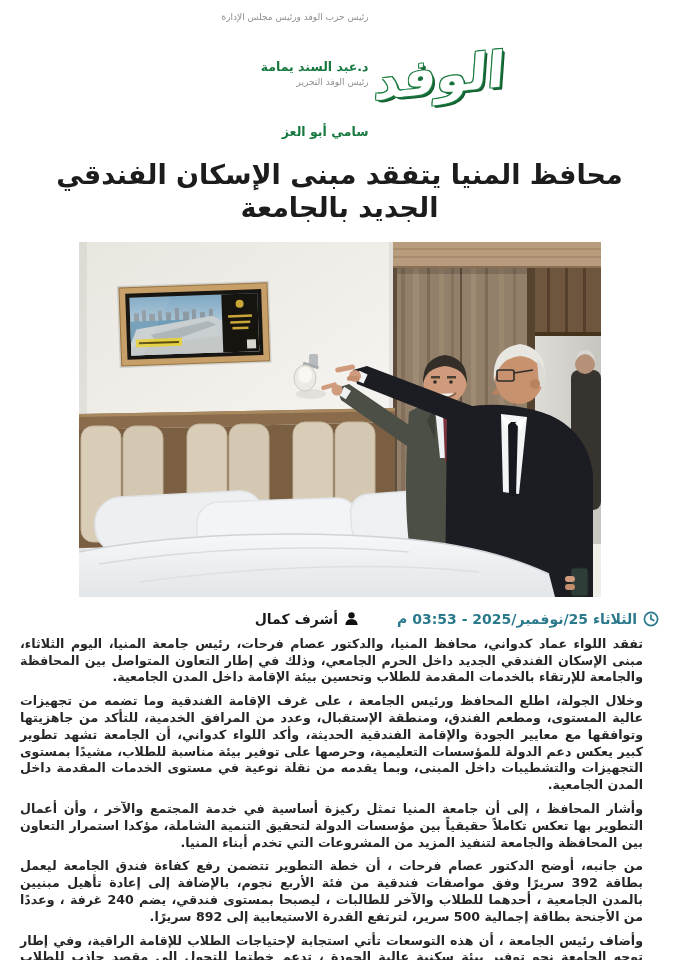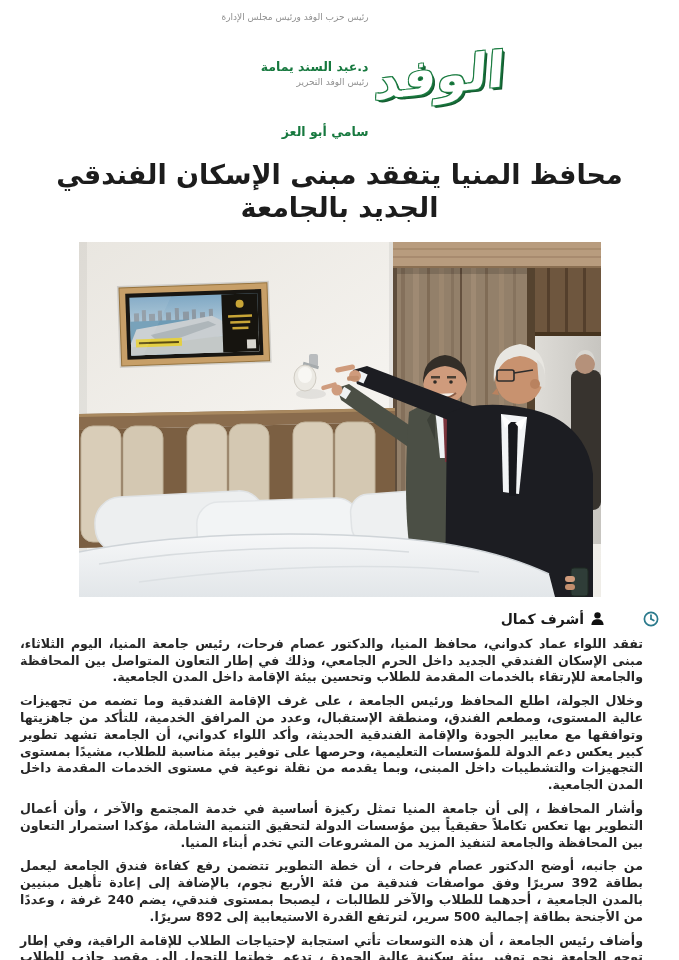--- a/index.html
+++ b/index.html
@@ -251,20 +251,21 @@
   </svg>
 </figure>
 
 <div class="byline">
   <div class="meta-item meta-date">
     <svg width="16" height="16" viewBox="0 0 16 16">
       <circle cx="8" cy="8" r="6.6" fill="none" stroke="#2b7a8c" stroke-width="1.7"></circle>
       <line x1="8" y1="8" x2="8" y2="4.2" stroke="#2b7a8c" stroke-width="1.7" stroke-linecap="round"></line>
       <line x1="8" y1="8" x2="10.8" y2="9.6" stroke="#2b7a8c" stroke-width="1.7" stroke-linecap="round"></line>
     </svg>
+    <span>الثلاثاء 25/نوفمبر/2025 - 03:53 م</span>
   </div>
   <div class="meta-item meta-author">
     <svg width="15" height="15" viewBox="0 0 16 16">
       <circle cx="8" cy="4.6" r="3.4" fill="#111111"></circle>
       <path d="M1.5,15 C1.5,10.6 4.4,8.8 8,8.8 C11.6,8.8 14.5,10.6 14.5,15 Z" fill="#111111"></path>
     </svg>
     <span>أشرف كمال</span>
   </div>
 </div>
 

